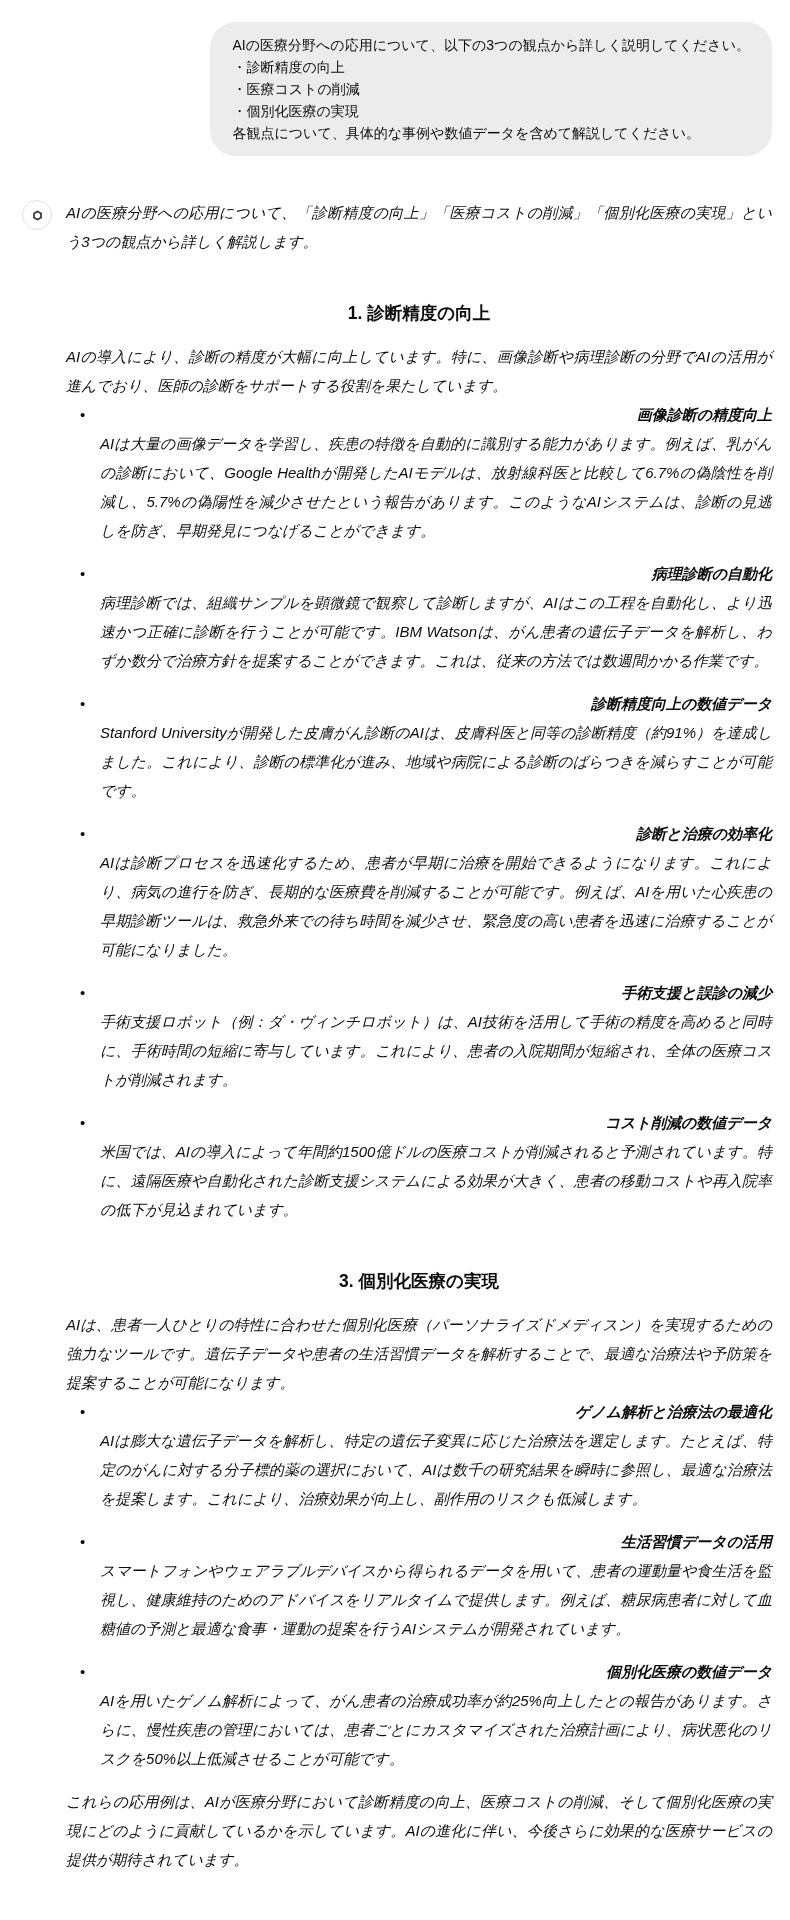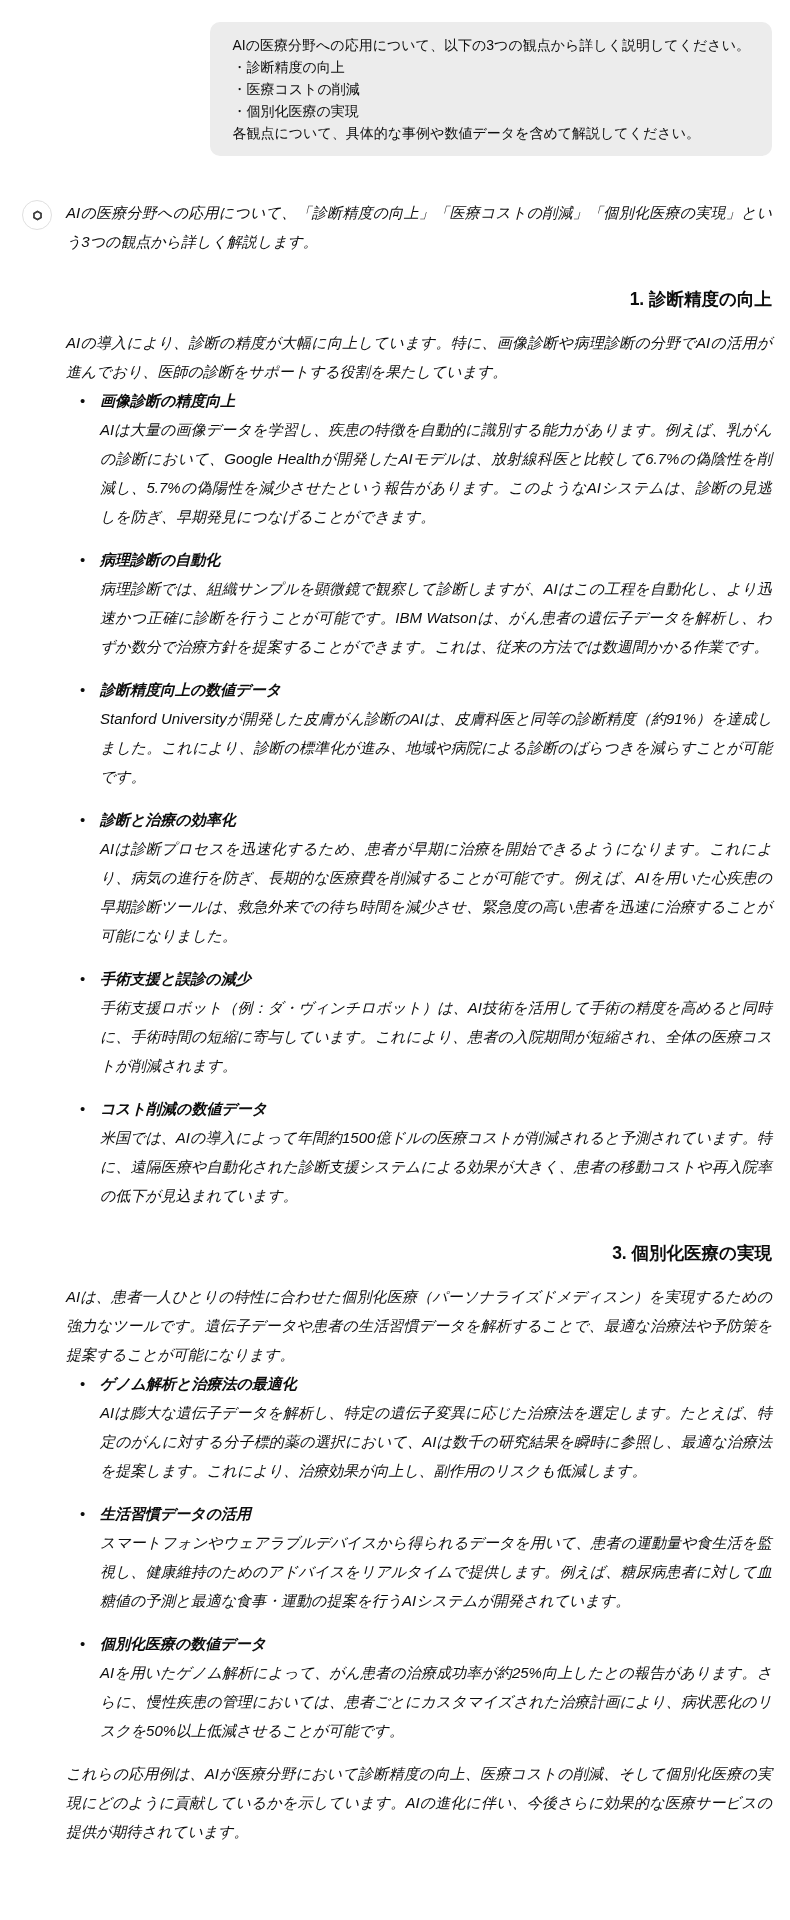--- a/index.html
+++ b/index.html
@@ -17,21 +17,21 @@
 
   
   .user-row {
     display: flex;
     justify-content: flex-end;
     padding-right: 0;
   }
   .user-bubble {
     max-width: 572px;
     background: #ececec;
-    border-radius: 10px;
+    border-radius: 26px;
     padding: 12px 22px;
     font-size: 14px;
     line-height: 22px;
     white-space: pre-line;
     color: #0d0d0d;
   }
 
   
   .assistant-row {
     display: flex;
@@ -60,41 +60,41 @@
     font-size: 15px;
     line-height: 29px;
     text-align: justify;
   }
   .content p { margin: 0; font-style: italic; }
   .intro, .lead { margin: 0 0 14px; }
   .section-heading {
     font-size: 17.5px;
     line-height: 26px;
     font-weight: 700;
-    margin: 30px 0 16px;
-    text-align: right;
+    margin: 44px 0 16px;
+    text-align: center;
   }
   ul.bullets {
     list-style: none;
     margin: 0 0 6px;
     padding: 0 0 0 12px;
   }
   ul.bullets li {
     position: relative;
     padding-left: 22px;
     margin-bottom: 14px;
   }
   ul.bullets li::before {
     content: "\2022";
     position: absolute;
     left: 2px;
     top: 0;
     font-size: 15px;
   }
-  .b-title { font-weight: 700; text-align: left; }
+  .b-title { font-weight: 700; text-align: right; }
   .outro { margin-top: 26px; }
 </style>
 </head>
 <body>
 
 <div class="page">
 
   <div class="user-row">
     <div class="user-bubble">AIの医療分野への応用について、以下の3つの観点から詳しく説明してください。
 ・診断精度の向上

